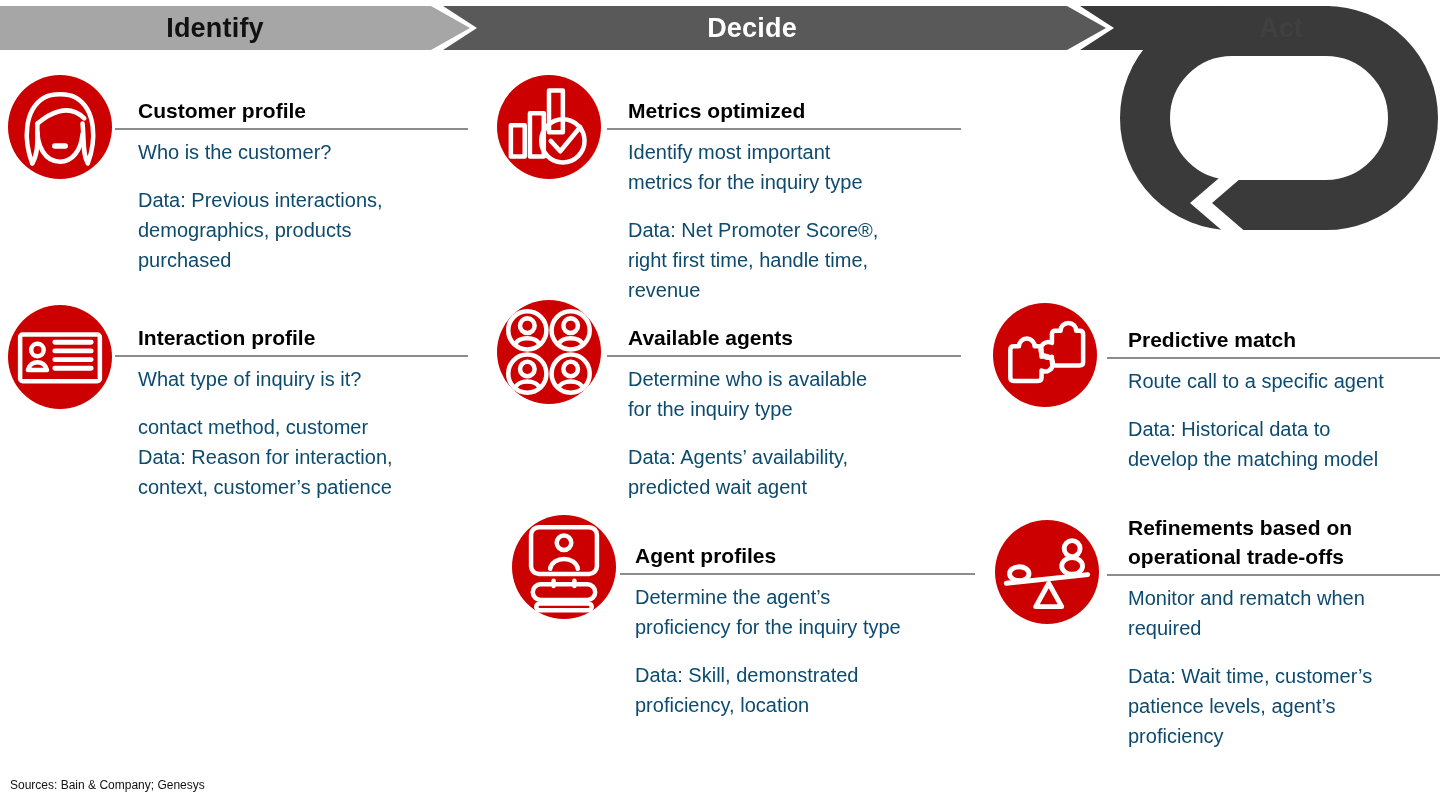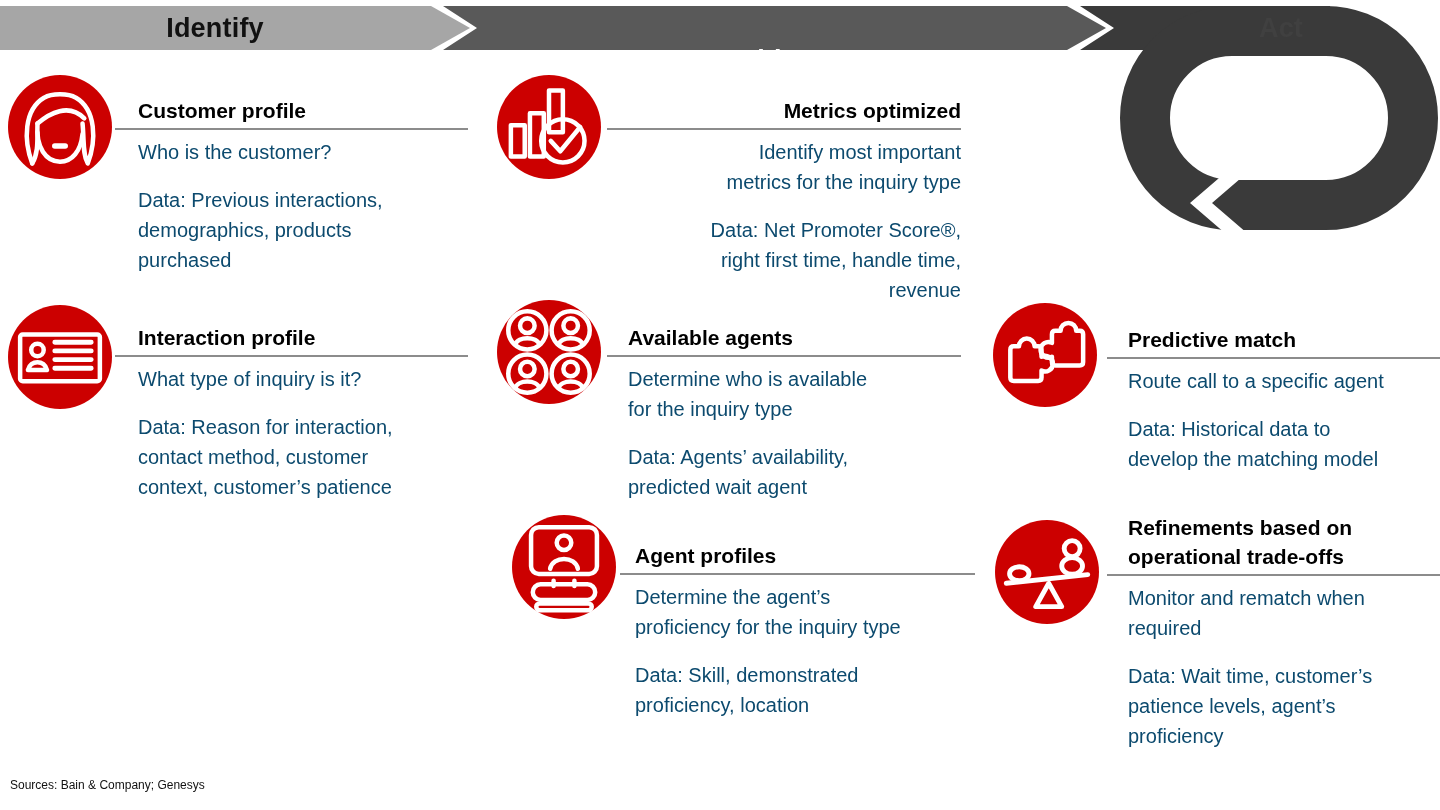--- a/index.html
+++ b/index.html
@@ -2,21 +2,21 @@
 <html><head>
 <meta charset="utf-8">
 <style>
   html,body{margin:0;padding:0;background:#fff;}
   #stage{position:relative;width:1440px;height:810px;background:#ffffff;overflow:hidden;
          font-family:"Liberation Sans", sans-serif;}
   svg{display:block;}
   .band-label{position:absolute;top:6px;height:44px;line-height:44px;text-align:center;
               font-size:27px;font-weight:bold;letter-spacing:.2px;}
   .lbl-identify{left:65px;width:300px;color:#111111;}
-  .lbl-decide{left:602px;width:300px;color:#ffffff;margin-top:32px;}
+  .lbl-decide{left:602px;width:300px;color:#ffffff;}
   .lbl-act{left:1131px;width:300px;color:#404040;}
   .icon-circle{position:absolute;width:104px;height:104px;border-radius:50%;background:#cc0000;}
   .icon-circle svg{position:absolute;left:0;top:0;}
   .txt{position:absolute;padding-left:var(--pad);color:#404040;}
   .t-line{font-size:21px;line-height:29px;font-weight:bold;color:#000000;white-space:nowrap;}
   .rule{border-top:2px solid #8c8c8c;margin-left:calc(-1 * var(--pad));margin-top:3px;height:0;}
   .body{margin-top:7px;}
   .data{margin-top:18px;}
   .ln{font-size:20px;line-height:30px;white-space:nowrap;color:#0c4a6e;}
   #footer{position:absolute;left:10px;top:778px;font-size:12px;color:#111111;}
@@ -125,27 +125,27 @@
     </div>
   </div>
 
   <div class="txt" style="--pad:23px;left:115px;top:323px;width:330px;">
     <div class="t-line">Interaction profile</div>
     <div class="rule"></div>
     <div class="body">
         <div class="ln">What type of inquiry is it?</div>
       </div>
     <div class="data">
+      <div class="ln">contact method, customer</div>
       <div class="ln">Data: Reason for interaction,</div>
-      <div class="ln">contact method, customer</div>
       <div class="ln">context, customer’s patience</div>
     </div>
   </div>
 
-  <div class="txt" style="--pad:21px;left:607px;top:96px;width:333px;text-align:right;">
+  <div class="txt" style="--pad:21px;left:607px;top:96px;width:333px;">
     <div class="t-line">Metrics optimized</div>
     <div class="rule"></div>
     <div class="body">
       <div class="ln">Identify most important</div>
       <div class="ln">metrics for the inquiry type</div>
     </div>
     <div class="data">
       <div class="ln">Data: Net Promoter Score®,</div>
       <div class="ln">right first time, handle time,</div>
       <div class="ln">revenue</div>

